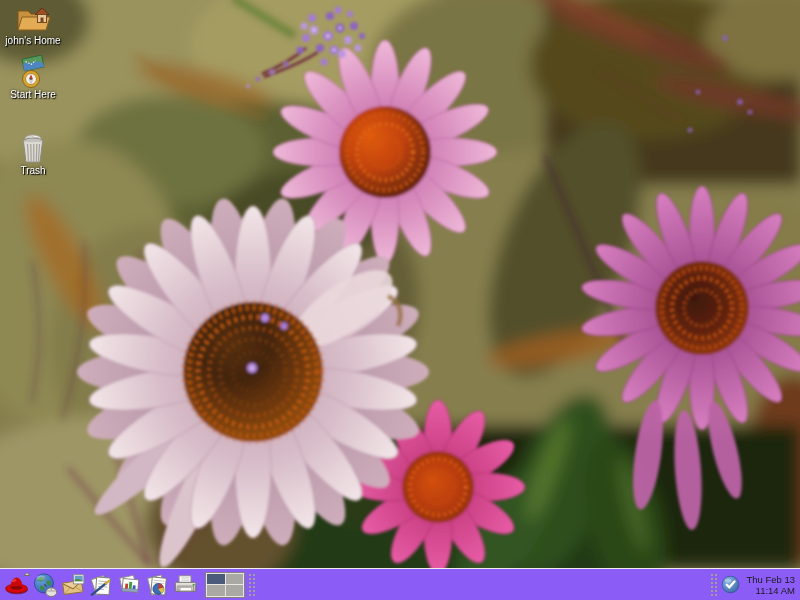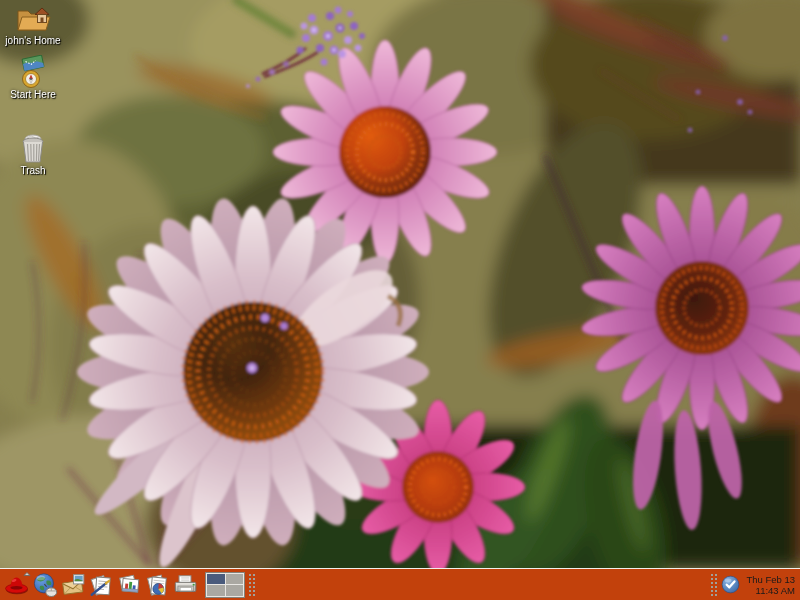--- a/index.html
+++ b/index.html
@@ -358,21 +358,21 @@
     <svg width="30" height="33" viewBox="0 0 30 33">
       <ellipse cx="15" cy="8" rx="8" ry="4" fill="#f4f2ee" stroke="#a9a6a0" stroke-width="1"></ellipse>
       <path d="M9,7 L13,5 L18,7 L21,6" stroke="#c9c6c0" stroke-width="1" fill="none"></path>
       <ellipse cx="15" cy="10.5" rx="10" ry="3.5" fill="#c5c2bc" stroke="#8b8984" stroke-width="1"></ellipse>
       <path d="M5.5,11 L8,31 L22,31 L24.5,11" fill="#dddad4" stroke="#8b8984" stroke-width="1"></path>
       <path d="M9.5,13 L10.5,30 M12.8,13 L13.2,30 M15.8,13 L15.8,30 M18.8,13 L18.4,30 M21.5,13 L20.5,30" stroke="#a4a19b" stroke-width="1.2" fill="none"></path>
     </svg>
     <div class="di-label">Trash</div>
   </div>
 
-  <div class="panel" style="background: #c2410c; margin-top: 36px;">
+  <div class="panel" style="background: #8b5cf6; margin-top: 36px;">
 
     <div class="launcher">
       <svg width="28" height="28" viewBox="0 0 28 28">
         <polygon points="21,4.5 24,1.5 27,4.5" fill="#d6d3ce" stroke="#6a6864" stroke-width=".9"></polygon>
         <ellipse cx="14" cy="19" rx="11" ry="4.2" fill="#6e0606" opacity=".65"></ellipse>
         <ellipse cx="13.5" cy="17.5" rx="11" ry="4.5" fill="#d60909" stroke="#8e0404" stroke-width=".6"></ellipse>
         <path d="M7.5,17 C7.5,10 10.5,6.5 13.5,6.5 C16.5,6.5 19.5,10 19.5,17 Z" fill="#cc0707"></path>
         <ellipse cx="13.5" cy="16.8" rx="6" ry="1.8" fill="#8a0404"></ellipse>
         <ellipse cx="11.2" cy="9.5" rx="2.4" ry="1.3" fill="#f24444" opacity=".8" transform="rotate(-22 11.2 9.5)"></ellipse>
       </svg>
@@ -493,16 +493,16 @@
             </radialGradient>
           </defs>
         <circle cx="10" cy="10" r="8.8" fill="url(#gRhn)" stroke="#1f4a86" stroke-width=".6"></circle>
         <ellipse cx="7.5" cy="5.8" rx="3.5" ry="2" fill="#ffffff" opacity=".3"></ellipse>
         <path d="M6,10.2 L8.8,13 L14.2,6.8" stroke="#ffffff" stroke-width="2.4" fill="none" stroke-linecap="round" stroke-linejoin="round"></path>
       </svg>
     </div>
 
     <div class="clock">
       <div>Thu Feb 13</div>
-      <div>11:43 AM</div>
+      <div>11:14 AM</div>
     </div>
   </div>
 </div>
 
 </body></html>

